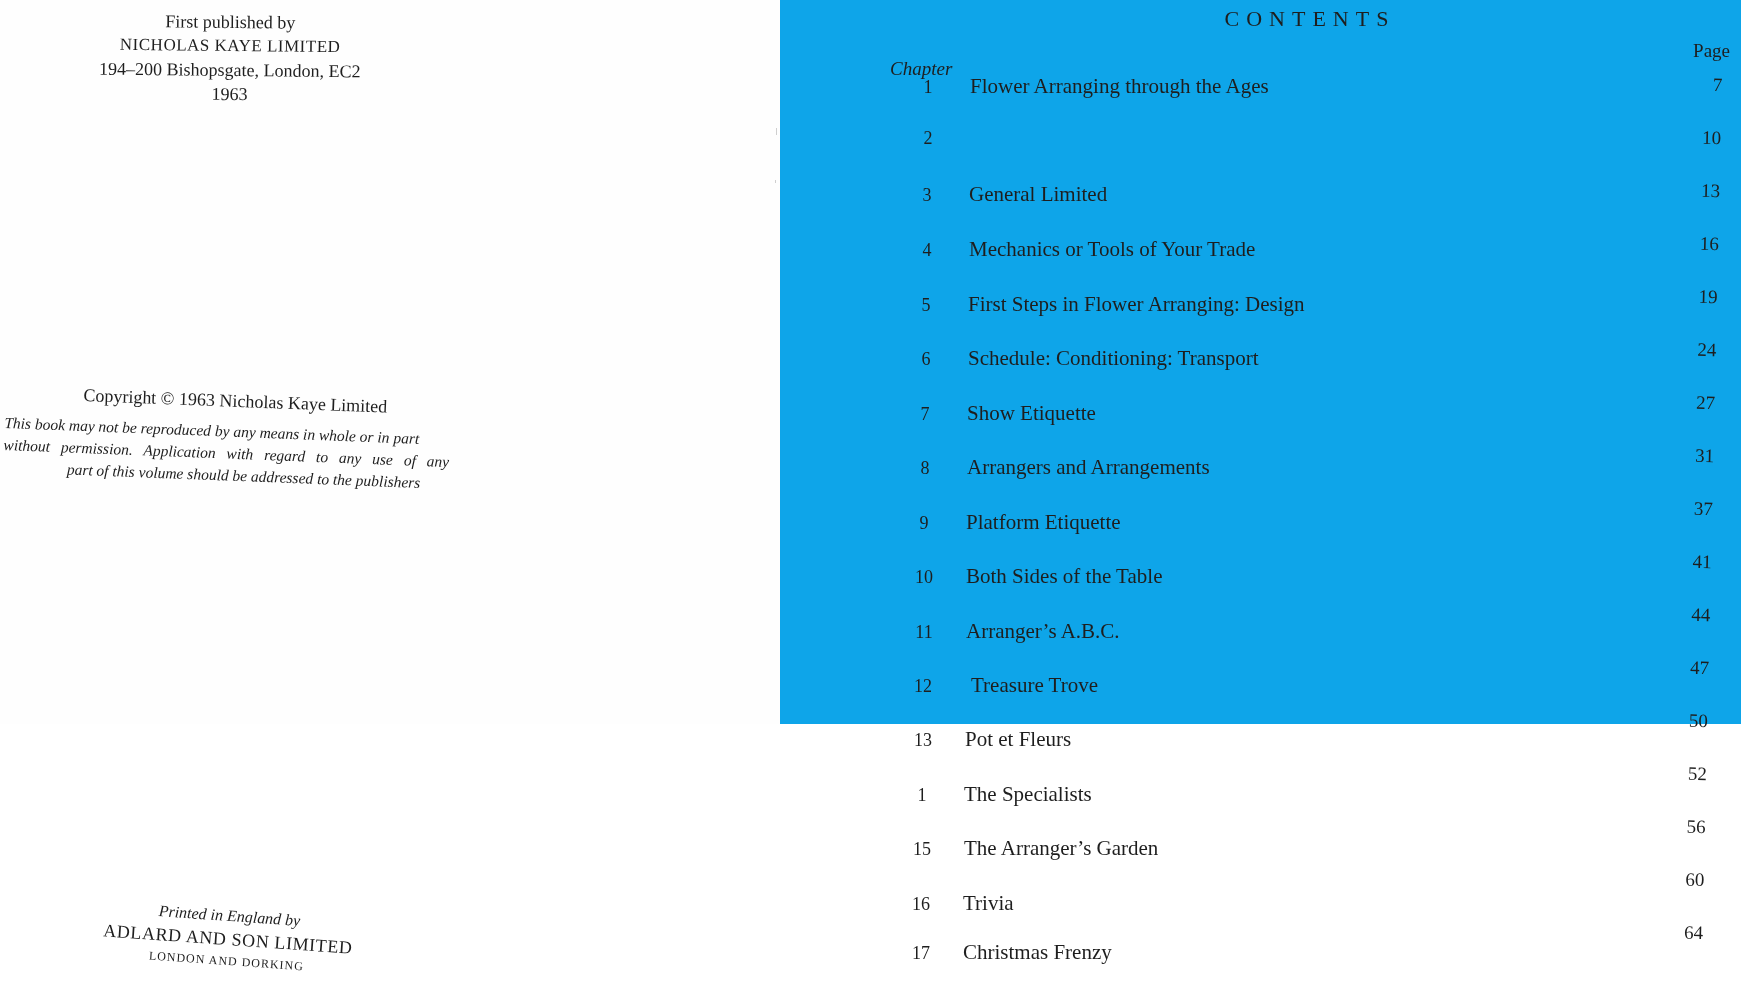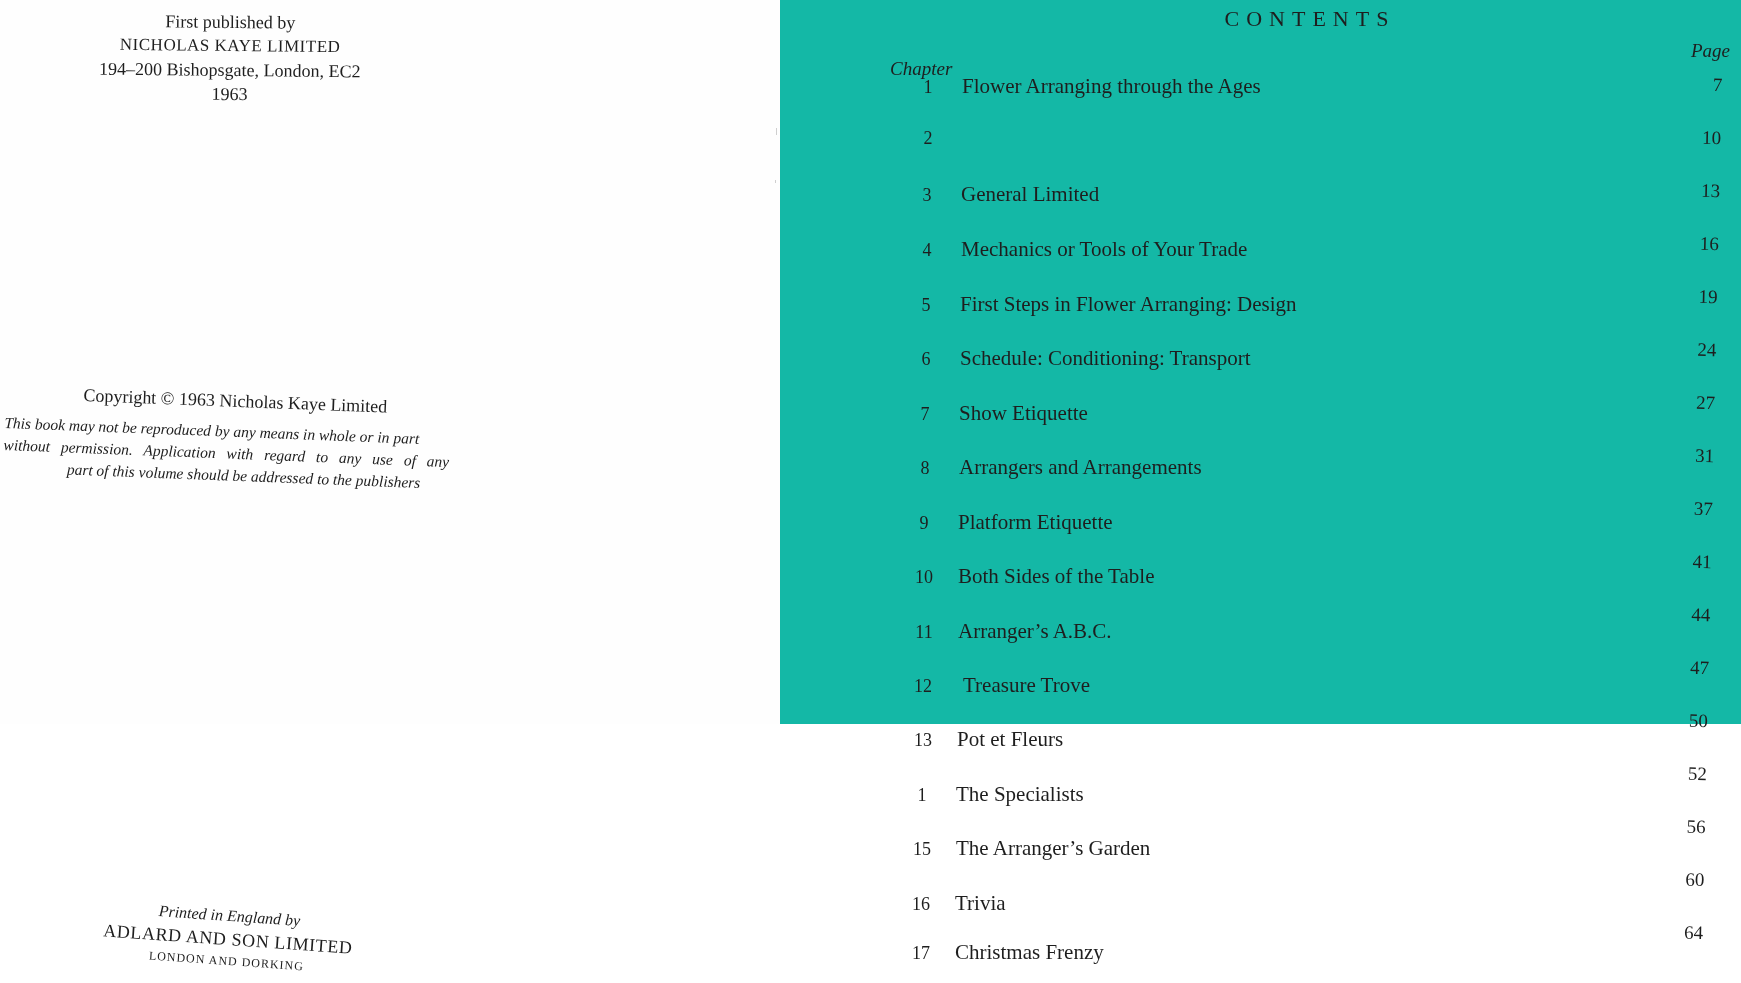--- a/index.html
+++ b/index.html
@@ -3,21 +3,21 @@
   <meta charset="utf-8">
   <style>
     html, body { margin: 0; padding: 0; }
     body {
       width: 1741px; height: 983px; position: relative; overflow: hidden;
       background: #ffffff; color: #1e1e1e;
       font-family: "Liberation Serif", "DejaVu Serif", serif;
     }
     .page { position: absolute; top: 0; height: 724px; }
     .left-page { left: 0; width: 780px; background: #fefefe; }
-    .right-page { left: 780px; width: 961px; background: #14b8a6; }
+    .right-page { left: 780px; width: 961px; background: #0ea5e9; }
 
     .imprint-top {
       position: absolute; left: 60px; width: 340px; top: 10px;
       text-align: center; font-size: 18px; line-height: 24px;
       transform: rotate(0.6deg); transform-origin: center;
     }
     .imprint-top .caps { letter-spacing: 0.5px; font-size: 17px; }
 
     .copyright-block {
       position: absolute; left: 6px; width: 450px; top: 380px;
@@ -46,29 +46,29 @@
     .contents-title {
       position: absolute; left: 437px; top: 6px; width: 186px;
       font-size: 22px; letter-spacing: 7px; text-align: center;
     }
     .col-chapter-label {
       position: absolute; left: 110px; top: 38px;
       font-style: italic; font-size: 19px; margin-top: 20px;
     }
     .col-page-label {
       position: absolute; right: 11px; top: 40px;
-      font-style: italic; font-size: 19px;
+      font-size: 19px;
     }
     .toc-list { position: absolute; left: 0; top: 0; width: 961px; }
     .toc-row {
       position: absolute; left: 120px; height: 30px;
       display: flex; align-items: baseline;
     }
     .toc-num { width: 40px; text-align: center; font-size: 18px; }
-    .toc-title { margin-left: 14px; font-size: 21px; white-space: nowrap; }
+    .toc-title { margin-left: 22px; font-size: 21px; white-space: nowrap; }
     .page-col {
       position: absolute; left: 0; top: 0; width: 961px; height: 983px;
       transform: rotate(1.3deg); transform-origin: 930px 60px;
     }
     .toc-page {
       position: absolute; right: 18px; width: 60px; text-align: right; font-size: 19px;
     }
   </style>
 </head>
 <body>

